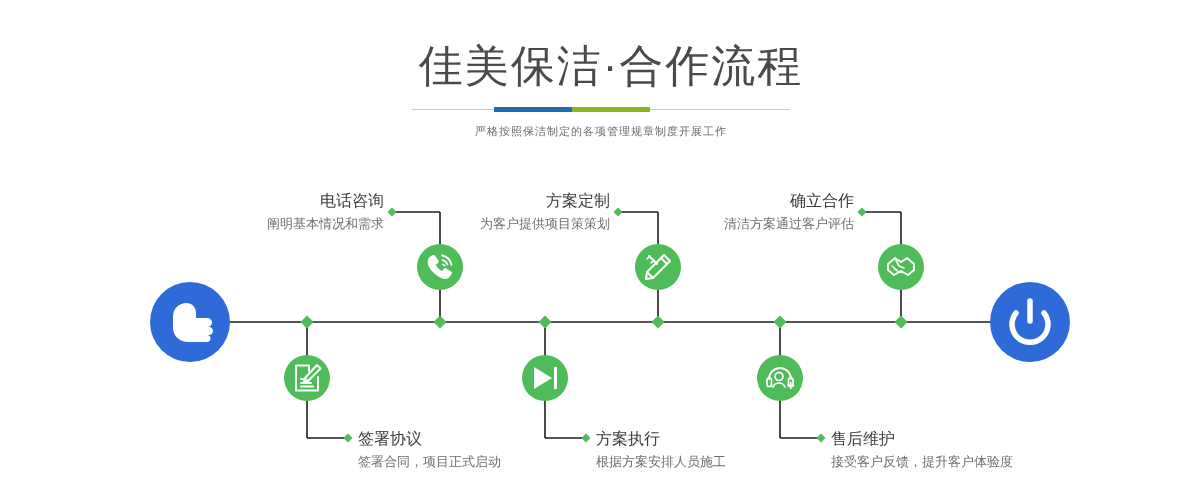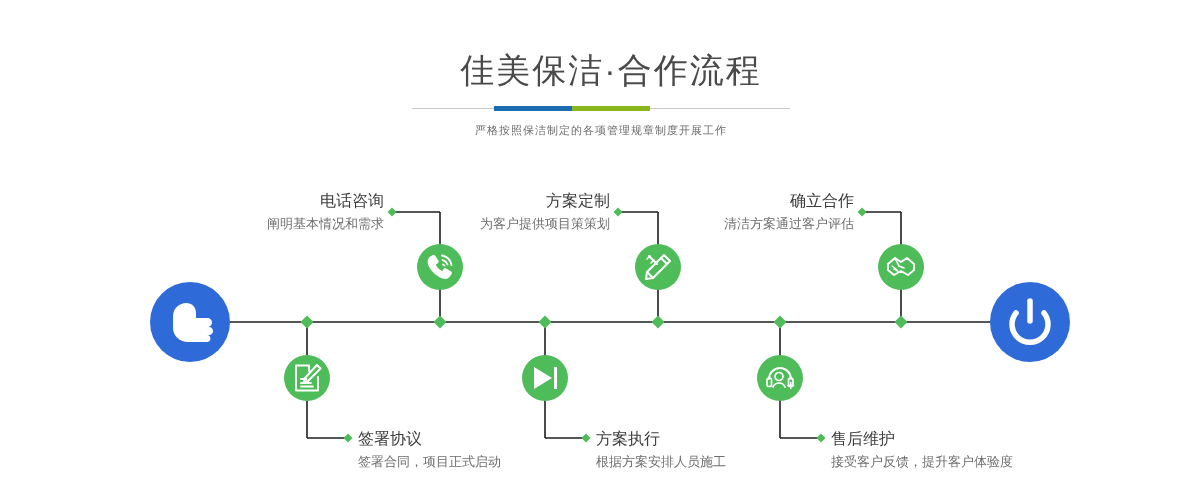--- a/index.html
+++ b/index.html
@@ -22,23 +22,23 @@
 
   
   .header {
     position: absolute;
     top: 0;
     left: 0;
     width: 1202px;
     text-align: center;
   }
   .title {
-    margin: 11px;
+    margin: 0;
     padding-top: 38px;
-    font-size: 34px;
+    font-size: 44px;
     font-weight: normal;
     letter-spacing: 2px;
     color: #4a4a4a;
     line-height: 1.25;
     padding-left: 20px;
   }
   .divider {
     position: relative;
     width: 378px;
     height: 5px;

